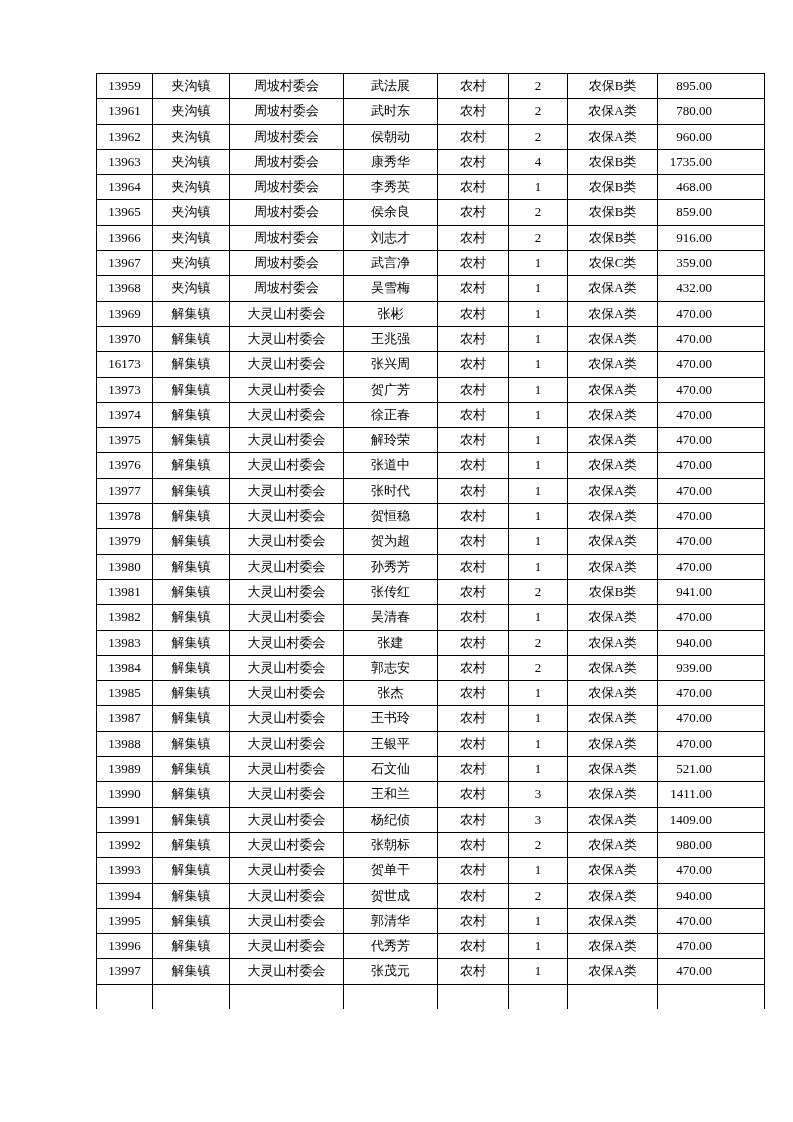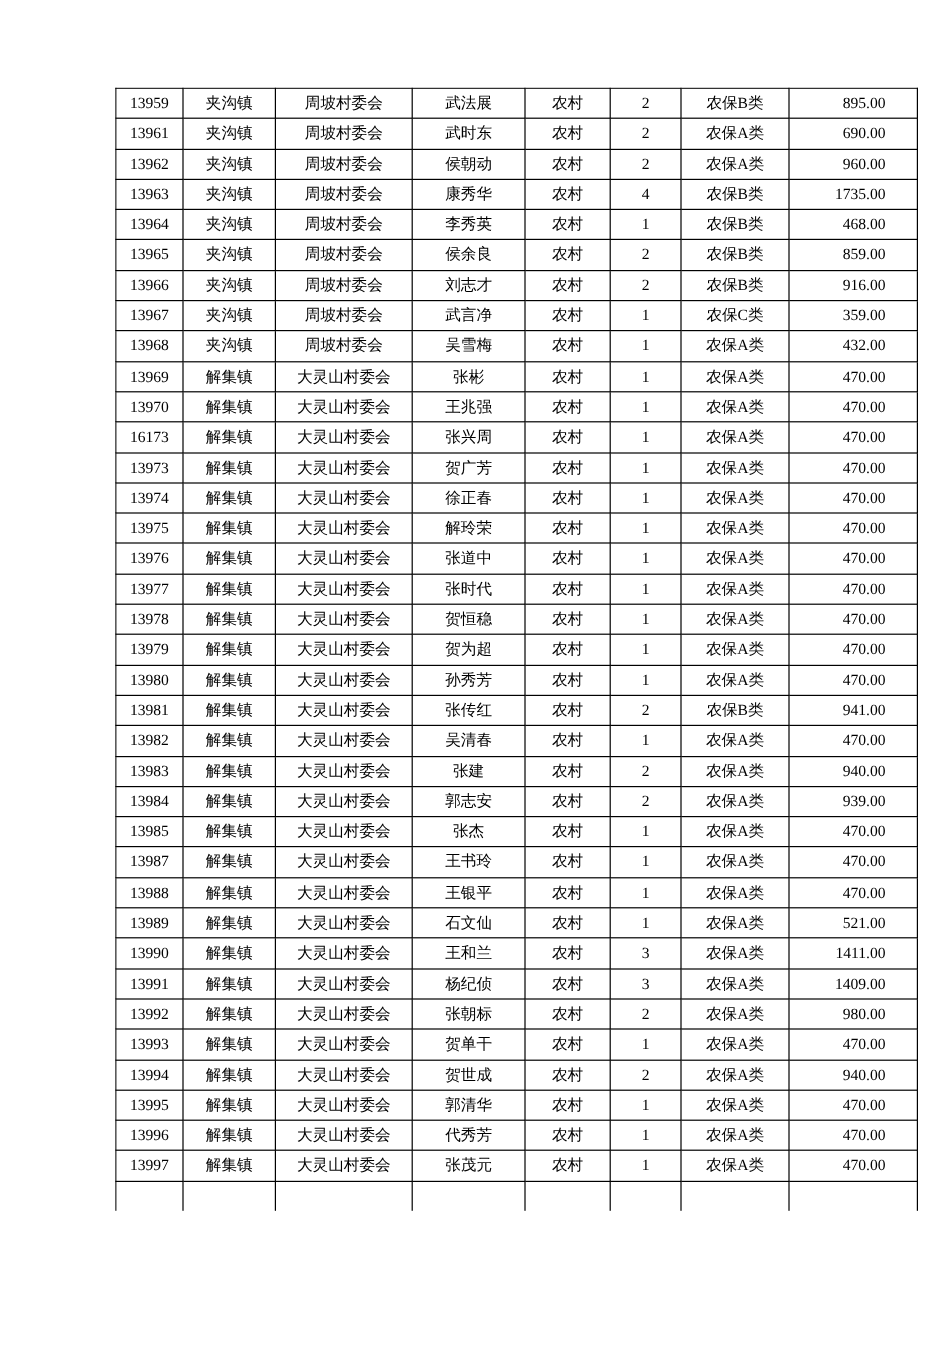--- a/index.html
+++ b/index.html
@@ -30,21 +30,21 @@
     height: 24.3px;
     font-size: 13px;
     line-height: 24.3px;
     text-align: center;
     padding: 0;
     overflow: hidden;
     white-space: nowrap;
   }
   table.data-table td.col-amount {
     text-align: right;
-    padding-right: 26px;
+    padding-right: 52px;
   }
   table.data-table tr.partial td {
     border-bottom: none;
   }
 </style>
 </head>
 <body style="background: rgb(255, 255, 255);">
 
 <div class="table-wrap">
   <table class="data-table">
@@ -70,21 +70,21 @@
           <td class="col-amount">895.00</td>
         </tr>
         <tr>
           <td class="col-id">13961</td>
           <td class="col-town">夹沟镇</td>
           <td class="col-village">周坡村委会</td>
           <td class="col-name">武时东</td>
           <td class="col-residence">农村</td>
           <td class="col-count">2</td>
           <td class="col-category">农保A类</td>
-          <td class="col-amount">690.00</td>
+          <td class="col-amount">780.00</td>
         </tr>
         <tr>
           <td class="col-id">13962</td>
           <td class="col-town">夹沟镇</td>
           <td class="col-village">周坡村委会</td>
           <td class="col-name">侯朝动</td>
           <td class="col-residence">农村</td>
           <td class="col-count">2</td>
           <td class="col-category">农保A类</td>
           <td class="col-amount">960.00</td>

